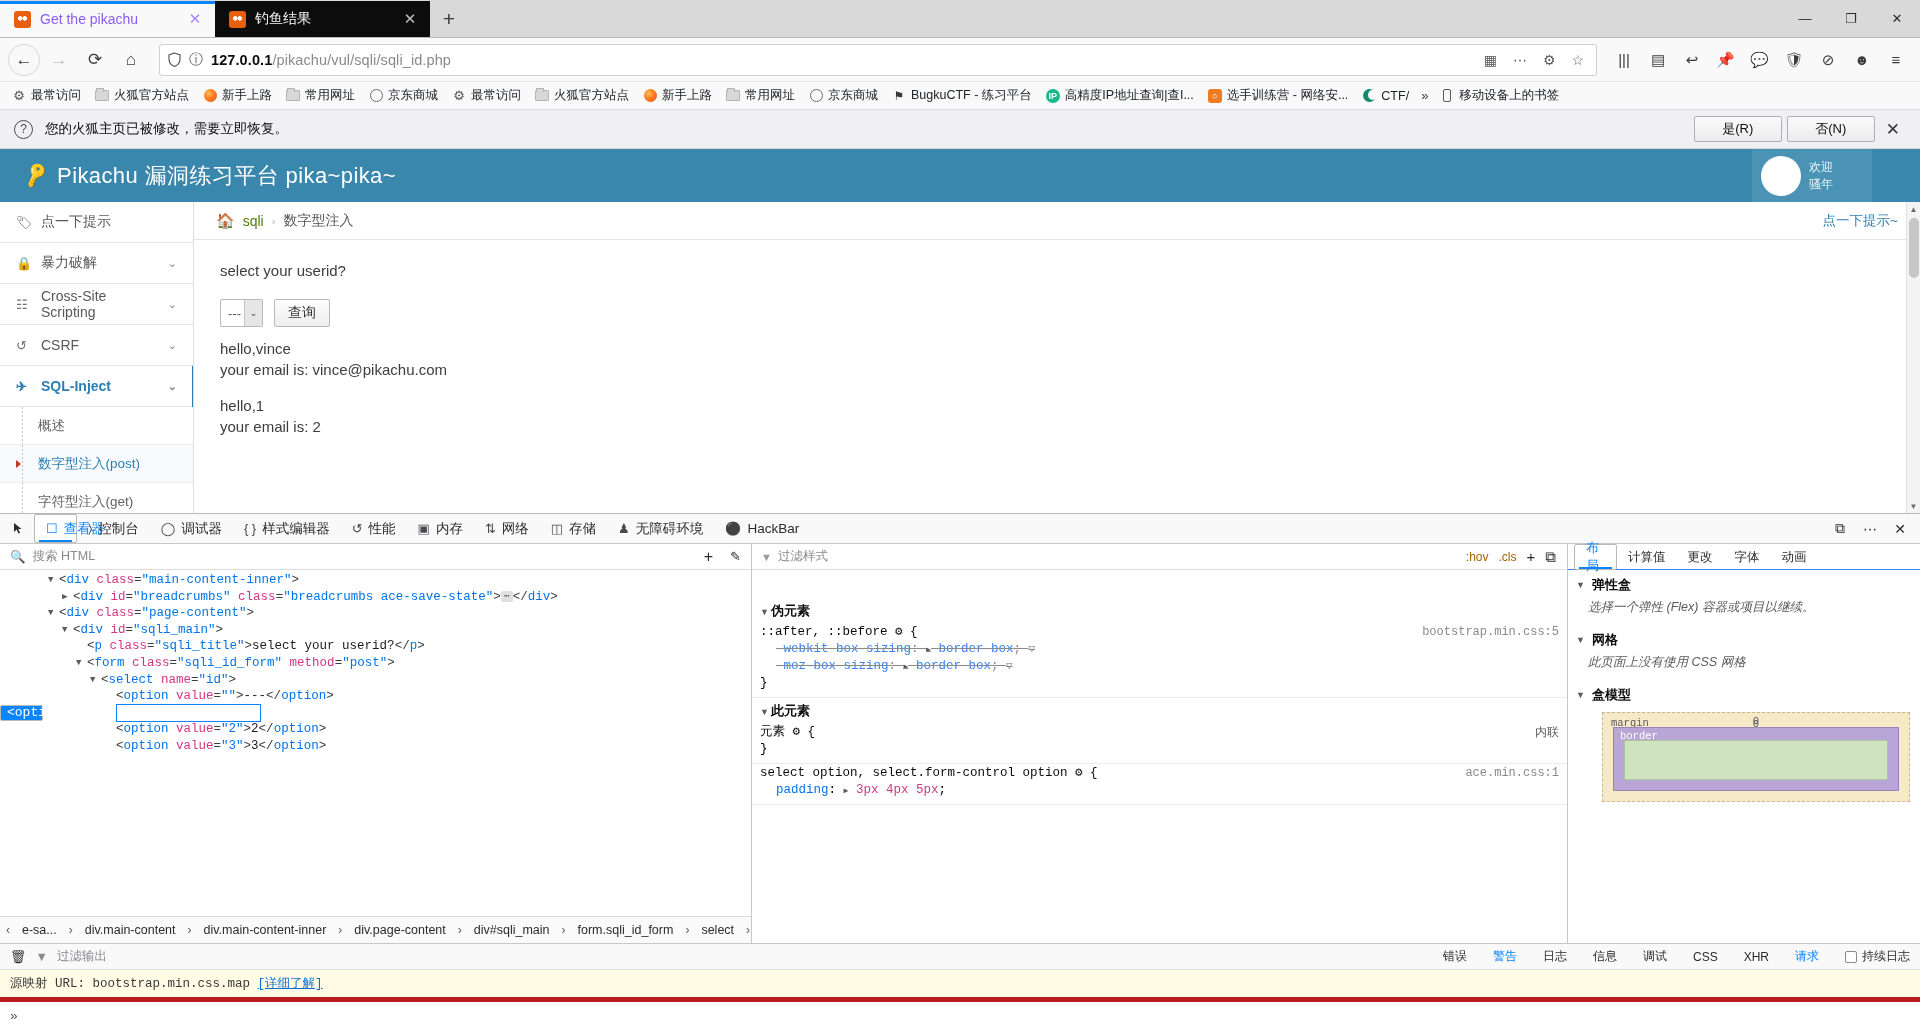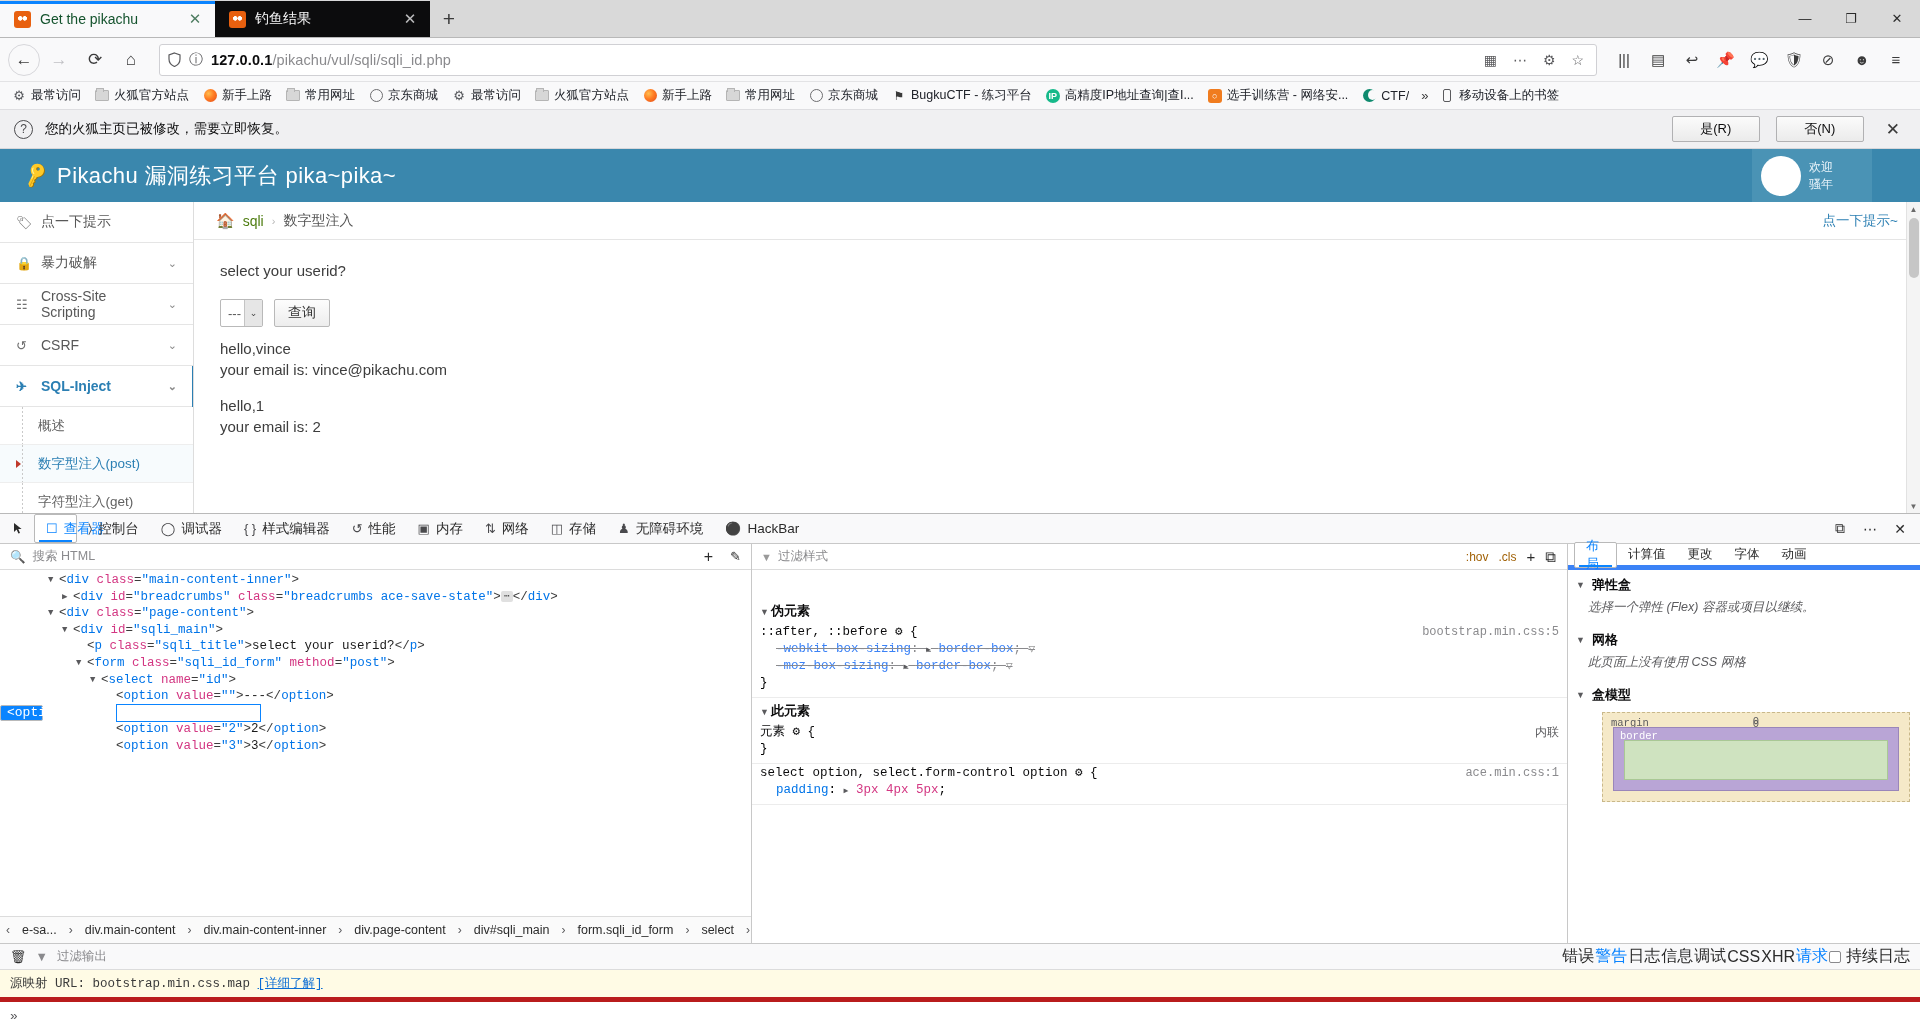--- a/index.html
+++ b/index.html
@@ -19,21 +19,21 @@
     height:38px; background:#d9d9d9; display:flex; align-items:flex-end;
     position:relative; flex:0 0 38px;
     border-bottom:1px solid #b8b8b8;
   }
   .tabstrip { display:flex; align-items:flex-end; height:38px; }
   .tab {
     height:36px; min-width:215px; max-width:260px;
     display:flex; align-items:center; gap:9px; padding:0 10px 0 14px;
     font-size:14px; position:relative; cursor:default;
   }
-  .tab.active { background:#f9f9fa; color:#14532d; }
+  .tab.active { background:#f9f9fa; color:#8b5cf6; }
   .tab.active::before {
     content:""; position:absolute; left:0; right:0; top:0; height:3px; background:#0a84ff;
   }
   .tab.inactive { background:#0c0c0d; color:#f9f9fa; }
   .tab .favicon {
     width:17px; height:17px; flex:0 0 17px; border-radius:3px;
     background:#e8600f; position:relative;
   }
   .tab .favicon::after{
     content:"";position:absolute;inset:3px;
@@ -95,21 +95,21 @@
   
   .notice {
     height:39px; background:#f0f0f2; display:flex; align-items:center;
     padding:0 14px; gap:12px; flex:0 0 39px; border-bottom:1px solid #d7d7db;
   }
   .notice .q {
     width:19px;height:19px;border-radius:50%;border:1.4px solid #4a4a4d;color:#4a4a4d;
     display:flex;align-items:center;justify-content:center;font-size:12px;flex:0 0 19px;
   }
   .notice .ntxt{font-size:13.5px;color:#0c0c0d;}
-  .notice .nbtns{margin-left:auto;display:flex;align-items:center;gap:16px;}
+  .notice .nbtns{margin-left:auto;display:flex;align-items:center;gap:5px;}
   .nbtn2{
     min-width:88px;height:26px;background:linear-gradient(#fbfbfb,#ebebeb);
     border:1px solid #b1b1b3;border-radius:2px;font-size:13px;color:#0c0c0d;
     display:flex;align-items:center;justify-content:center;padding:0 12px;
   }
   .notice .nclose{font-size:17px;color:#3a3a3a;padding:0 6px;}
 
   
   .page { flex:1 1 auto; position:relative; overflow:hidden; background:#fff; display:flex; flex-direction:column;}
   .pk-header {
@@ -269,21 +269,21 @@
   .pval{color:#d33682;}
   .strike{text-decoration:line-through;color:#8a8a8d;}
   .strike .pname,.strike .pval{color:#3b82f6;}
   .tri{color:#5a5a5d;font-size:8px;}
   .filtico{color:#9a9a9a;font-size:11px;}
   .inherit{position:absolute;right:8px;color:#5a5a5d;font-family:"Liberation Sans",sans-serif;font-size:12px;}
 
   
   .dt-layout{width:352px;flex:0 0 352px;display:flex;flex-direction:column;background:#fff;}
   .dt-layout-tabs{
-    height:26px;flex:0 0 26px;display:flex;align-items:center;border-bottom:5px solid #3b82f6;
+    height:26px;flex:0 0 26px;display:flex;border-bottom:1px solid #3b82f6;
     font-size:12.5px;color:#2b2b2b;padding-left:6px;
   }
   .lt{padding:0 11px;height:26px;display:flex;align-items:center;position:relative;}
   .lt.sel{color:#0a84ff;}
   .lt.sel::after{content:"";position:absolute;left:4px;right:4px;bottom:0;height:2px;background:#0a84ff;}
   .dt-layout-body{flex:1;overflow:hidden;font-size:12.5px;}
   .lsec{padding:6px 0 2px 8px;font-weight:bold;font-size:13px;color:#0c0c0d;display:flex;align-items:center;gap:5px;}
   .lnote{padding:3px 14px 9px 20px;color:#5a5a5d;font-style:italic;font-size:12.5px;}
   .boxmodel{margin:6px 10px 0 34px;}
   .bm-margin{background:#f5e9c8;border:1px dashed #c9b88a;padding:14px 10px 10px 10px;position:relative;}
@@ -294,21 +294,21 @@
   
   .dt-console{
     flex:0 0 auto;height:auto;border-top:1px solid #c8c8c8;background:#fff;display:flex;flex-direction:column;
   }
   .dt-console-bar{
     height:26px;flex:0 0 26px;display:flex;align-items:center;gap:9px;padding:0 10px;
     border-bottom:1px solid #dcdcdc;font-size:12.5px;color:#5a5a5d;background:#f9f9fa;
   }
   .dt-console-bar .trash{font-size:13px;color:#2b2b2b;}
   .dt-console-bar .filt{color:#8a8a8d;}
-  .cons-right{margin-left:auto;display:flex;align-items:center;gap:1px;font-size:16px;color:#2b2b2b;}
+  .cons-right{margin-left:auto;display:flex;align-items:center;gap:26px;font-size:12px;color:#2b2b2b;}
   .cons-right .on{color:#0a84ff;}
   .cons-right .chk{display:flex;align-items:center;gap:5px;}
   .cons-right .cb{width:12px;height:12px;border:1px solid #8a8a8d;border-radius:2px;background:#fff;}
   .dt-console-msgs{
     background:#fffbe5;border-bottom:5px solid #b91c1c;padding:5px 10px;
     font-family:"Liberation Mono",monospace;font-size:12.5px;color:#3a3a3a;
   }
   .dt-console-msgs a{color:#0a6cd4;text-decoration:underline;}
   .dt-console-input{
     height:28px;display:flex;align-items:center;gap:8px;padding:0 10px;font-family:"Liberation Mono",monospace;

